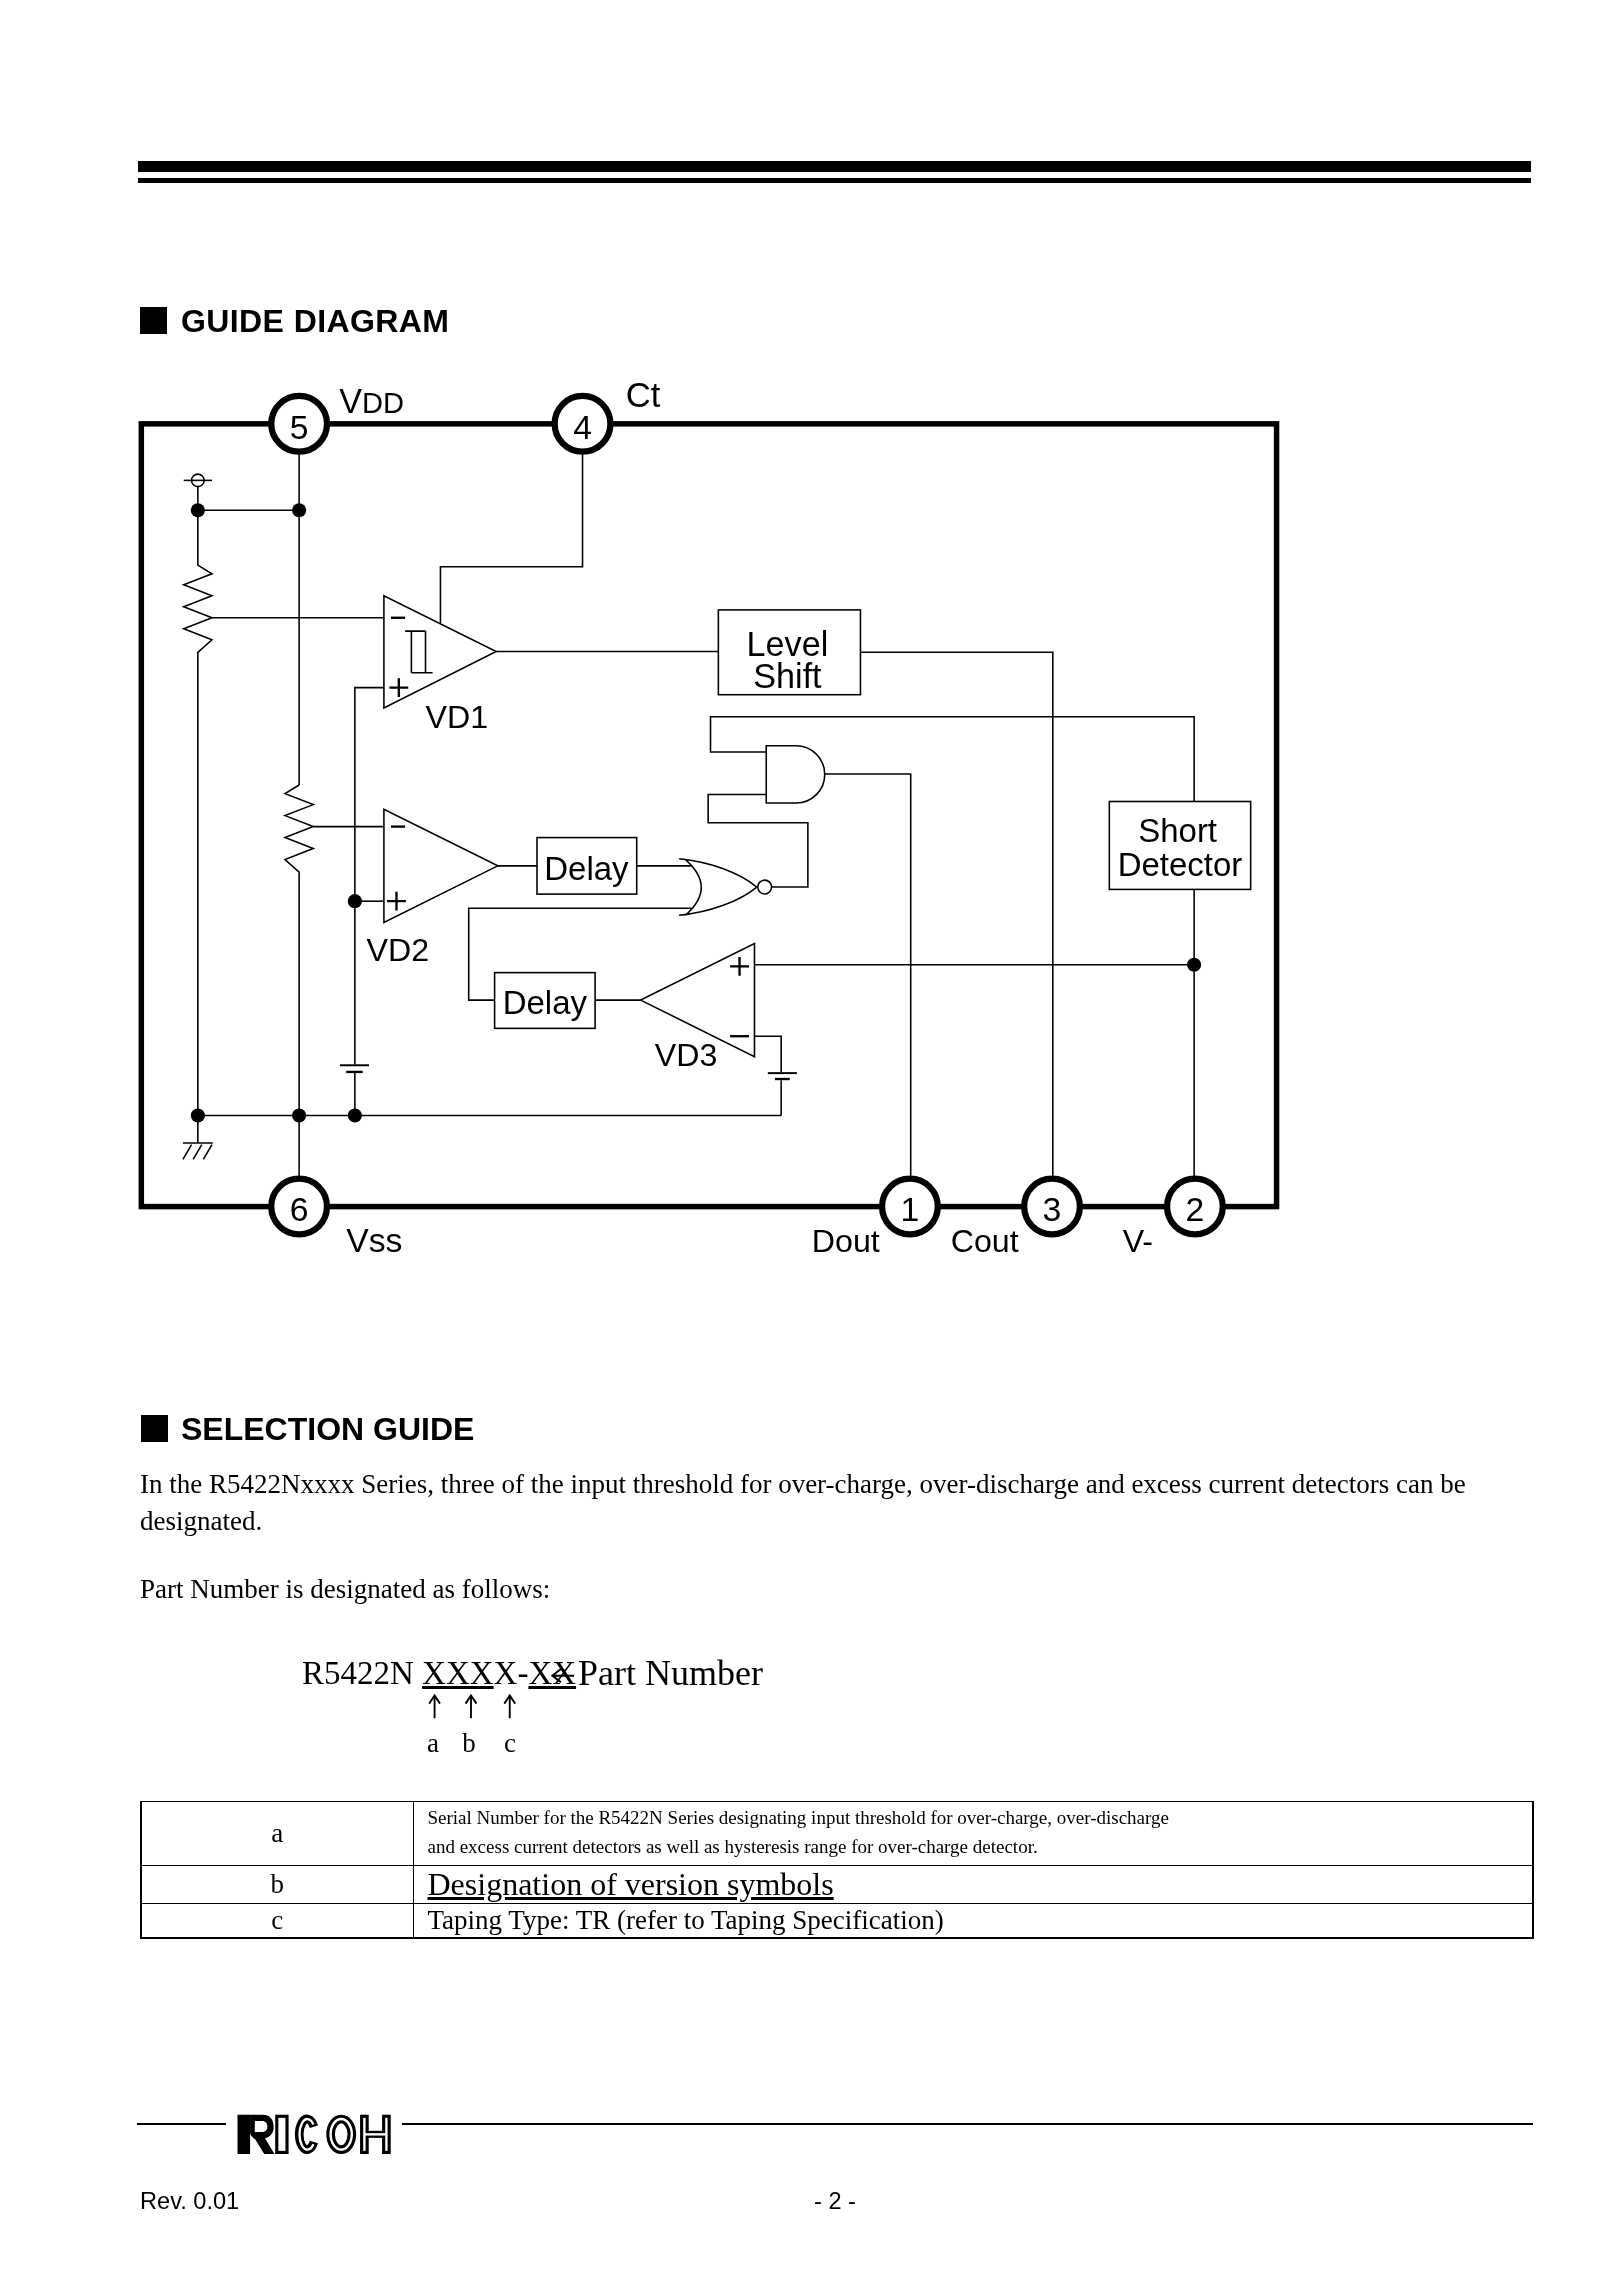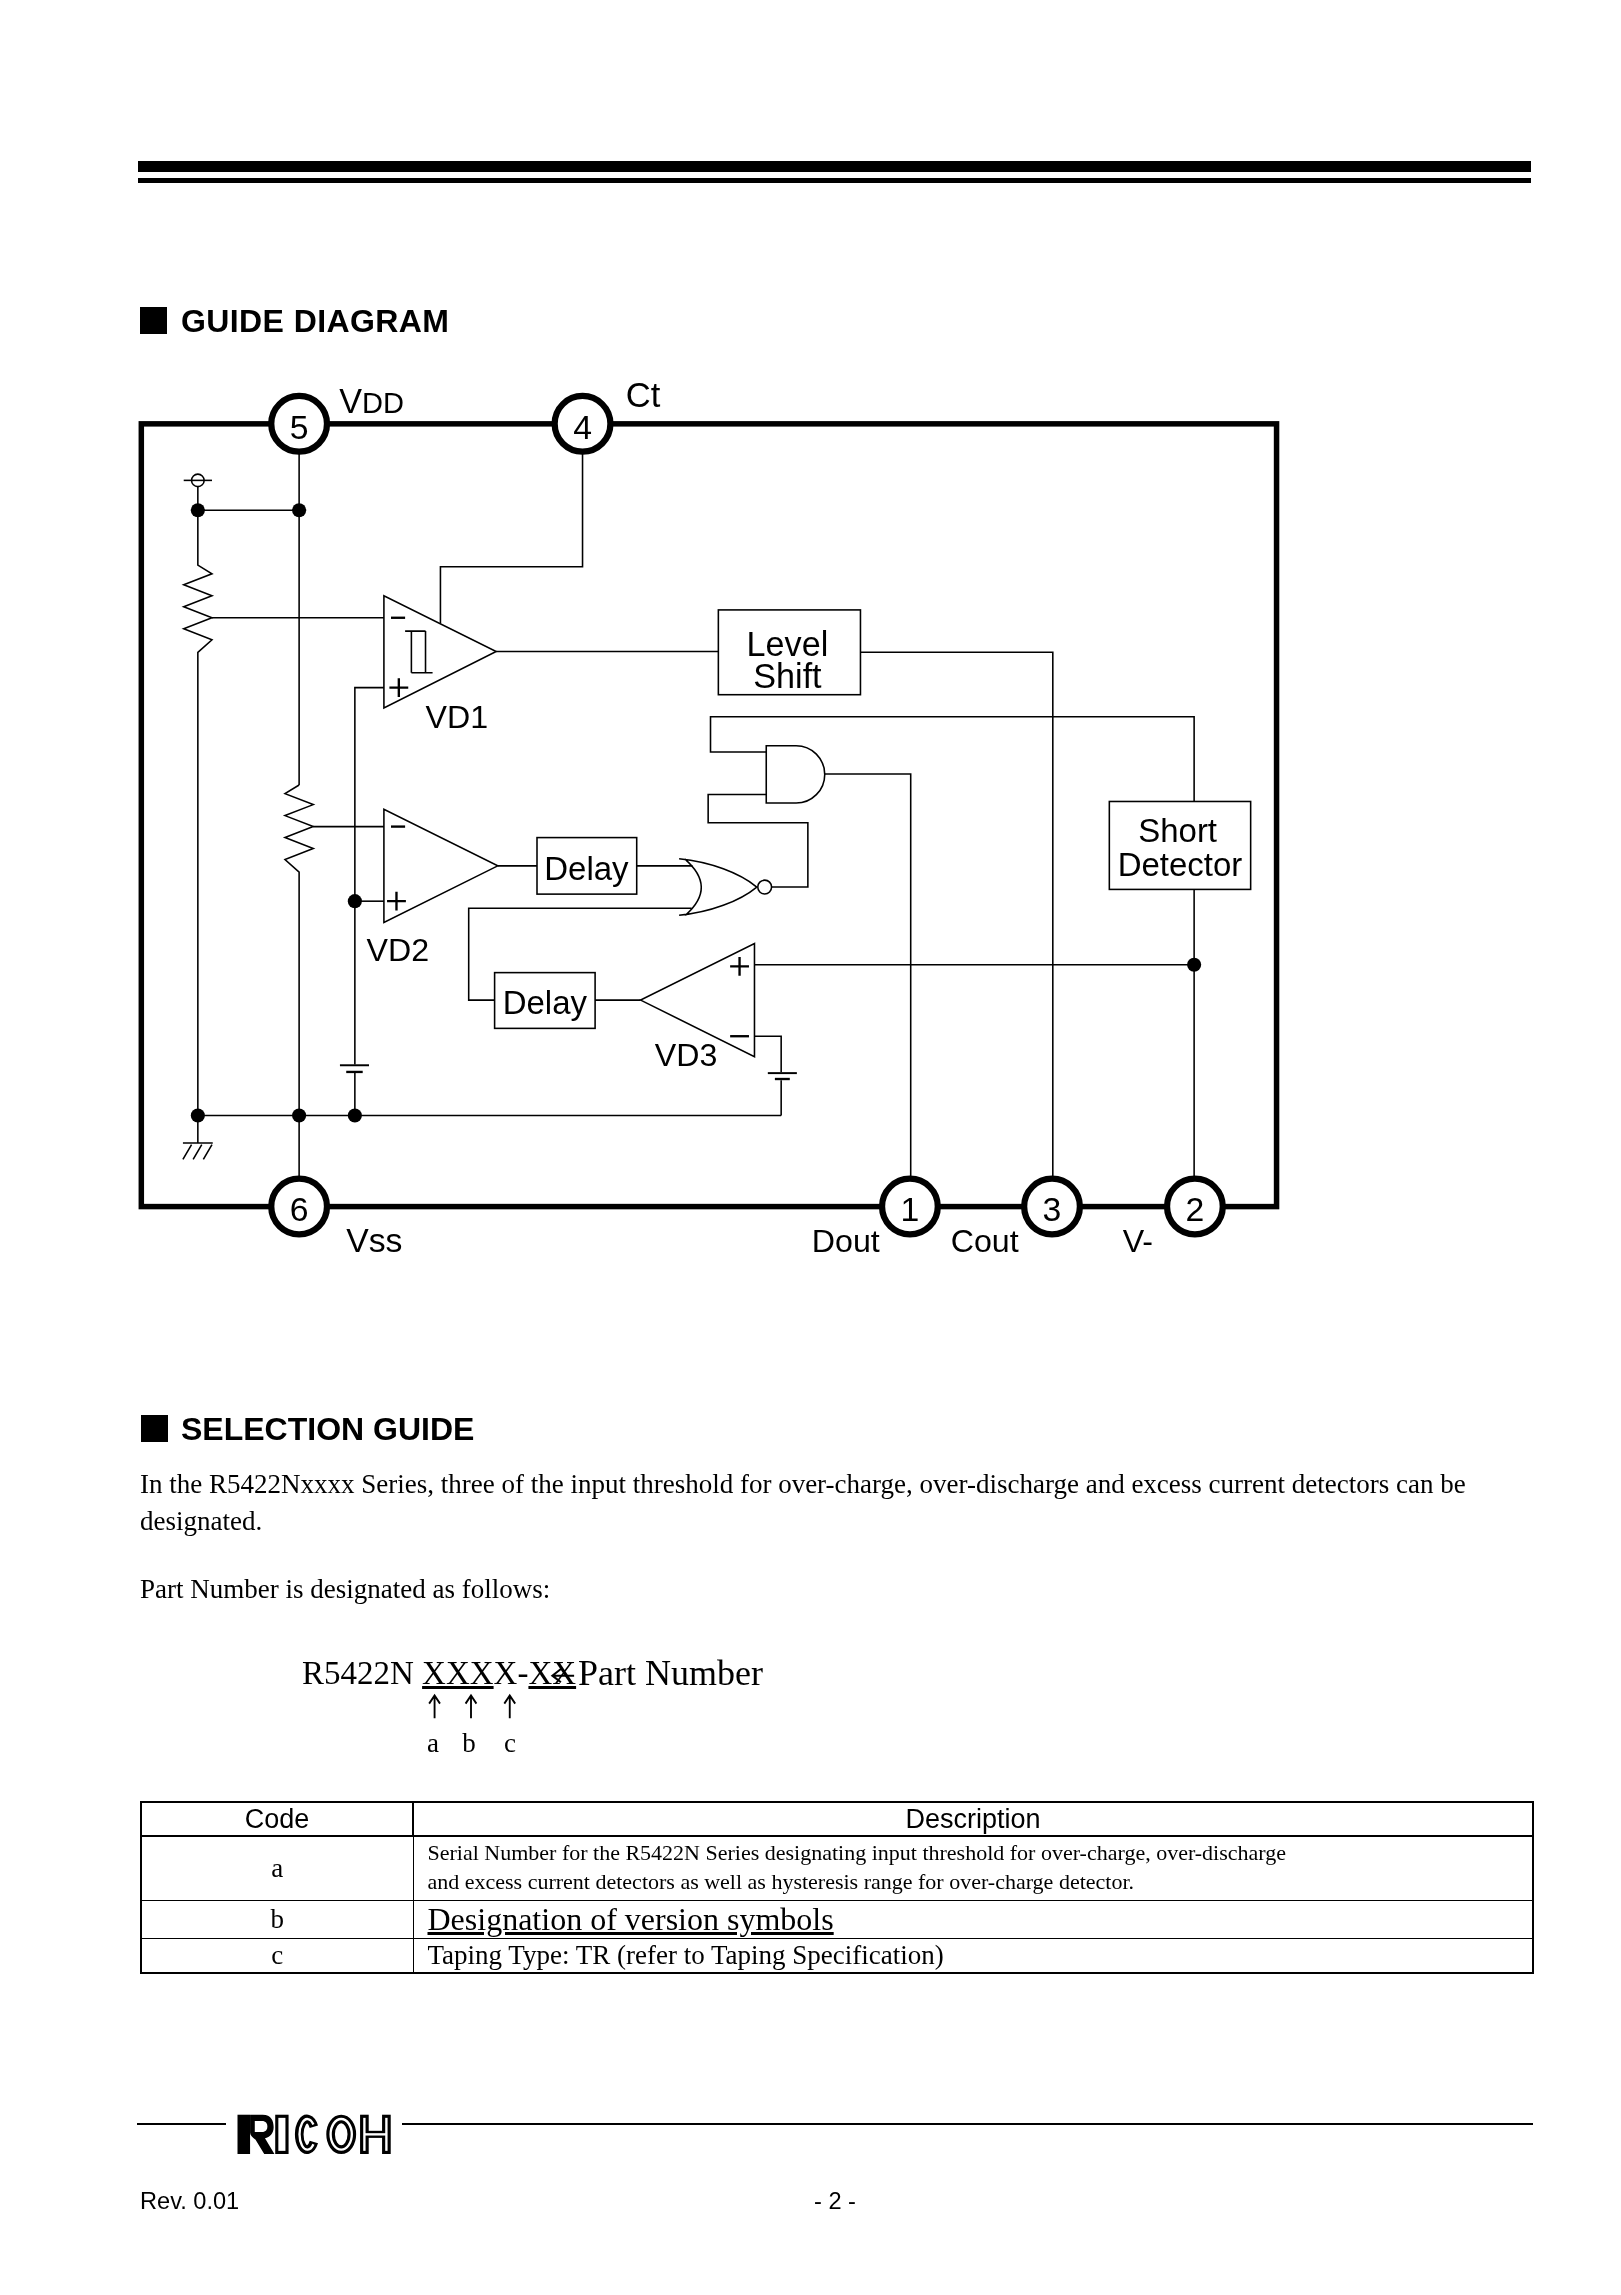--- a/index.html
+++ b/index.html
@@ -205,28 +205,24 @@
 
 <div class="abs serif" style="left:510px;top:1728px;font-size:27px;line-height:31px;transform:translateX(-50%);">c</div>
 
 <table class="abs" style="left:140px;top:1801px;width:1394px;border-collapse:collapse;table-layout:fixed;" cellspacing="0">
   <colgroup>
       <col style="width:272px">
       <col>
     </colgroup>
 
   <tbody>
-      <tr style="height:34px;">
-    <td style="border:2.4px solid #000;text-align:center;font-size:27px;padding:0;">Code</td>
-    <td style="border:2.4px solid #000;text-align:center;font-size:27px;padding:0;">Description</td>
-  </tr>
 
   <tr style="height:64px;" class="serif">
     <td style="border:1.6px solid #000;border-left:2.4px solid #000;text-align:center;font-size:27px;font-family:'Liberation Serif',serif;">a</td>
-    <td style="border:1.6px solid #000;border-right:2.4px solid #000;font-size:22px;padding:0;font-family:'Liberation Serif',serif;">
+    <td style="border:1.6px solid #000;border-right:2.4px solid #000;font-size:19px;padding:0;font-family:'Liberation Serif',serif;">
           <div style="line-height:29px;margin:-3.1px 0 0 14px;">Serial Number for the R5422N Series designating input threshold for over-charge, over-discharge<br>and excess current detectors as well as hysteresis range for over-charge detector.</div>
         </td>
   </tr>
 
   <tr style="height:31px;">
     <td style="border:1.6px solid #000;border-left:2.4px solid #000;text-align:center;font-size:27px;font-family:'Liberation Serif',serif;">b</td>
     <td style="border:1.6px solid #000;border-right:2.4px solid #000;font-size:32px;padding:0 0 0 14px;font-family:'Liberation Serif',serif;text-decoration:underline;">Designation of version symbols</td>
   </tr>
 
   <tr style="height:34px;">

